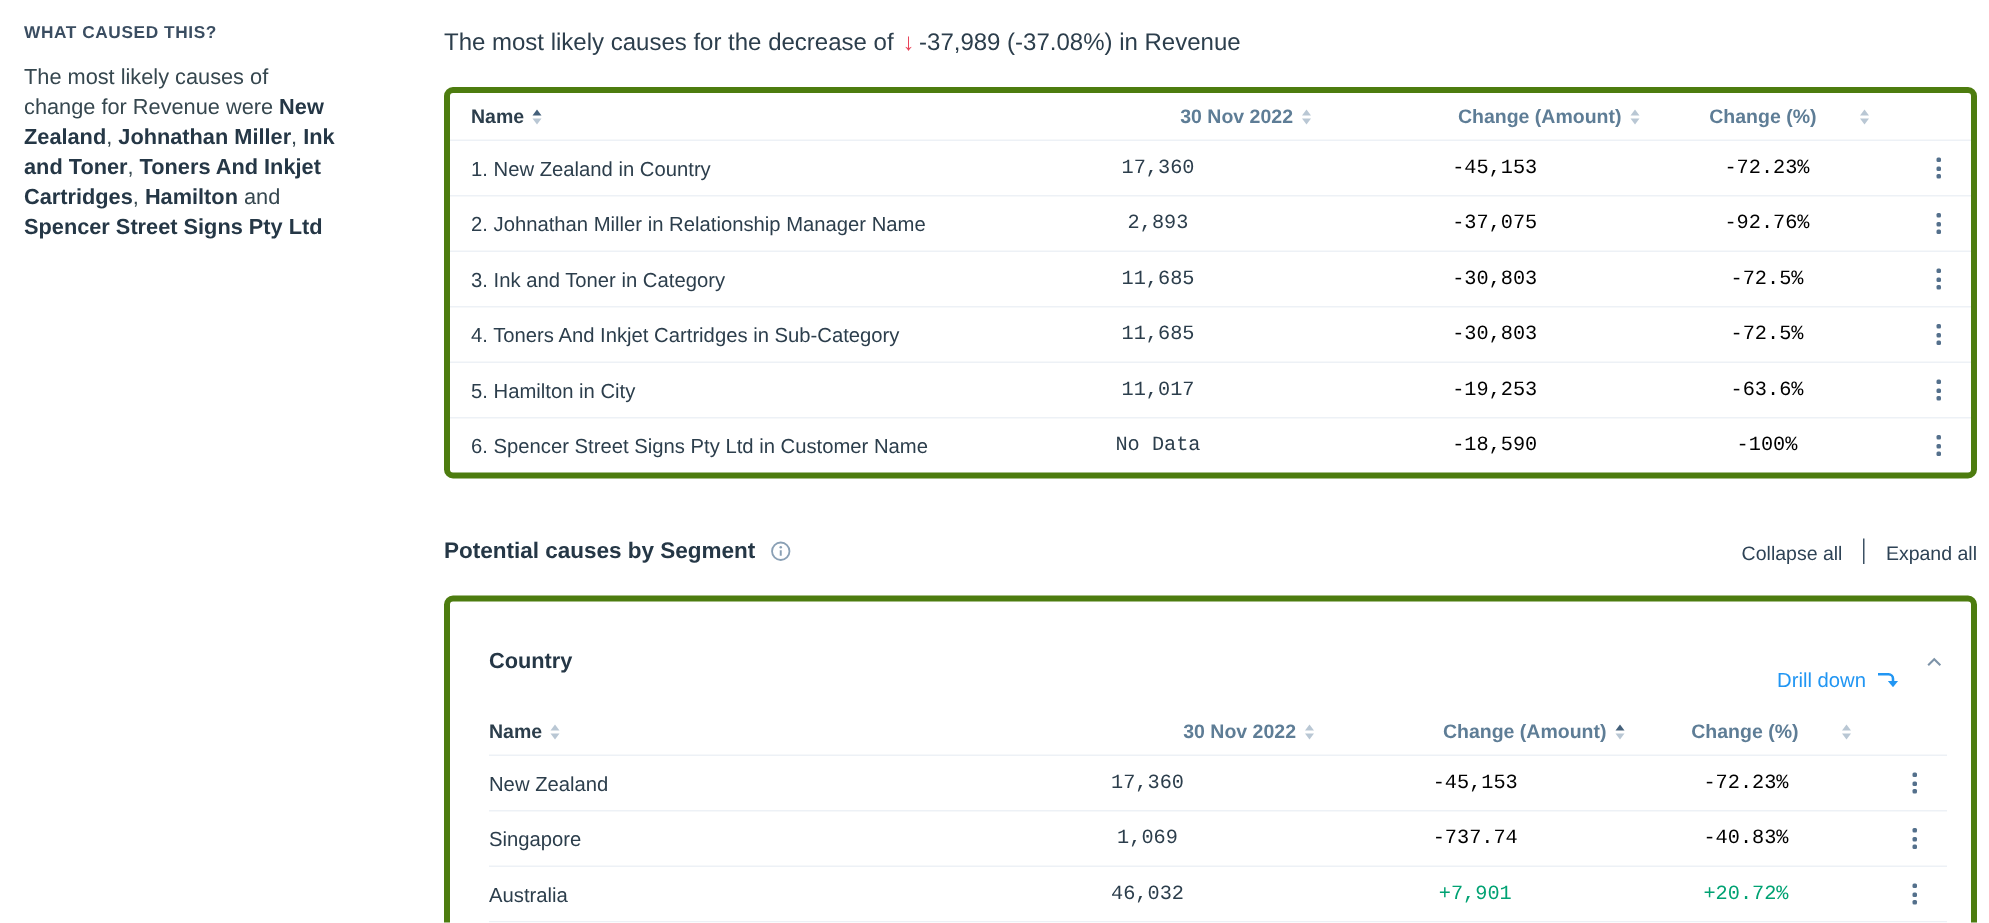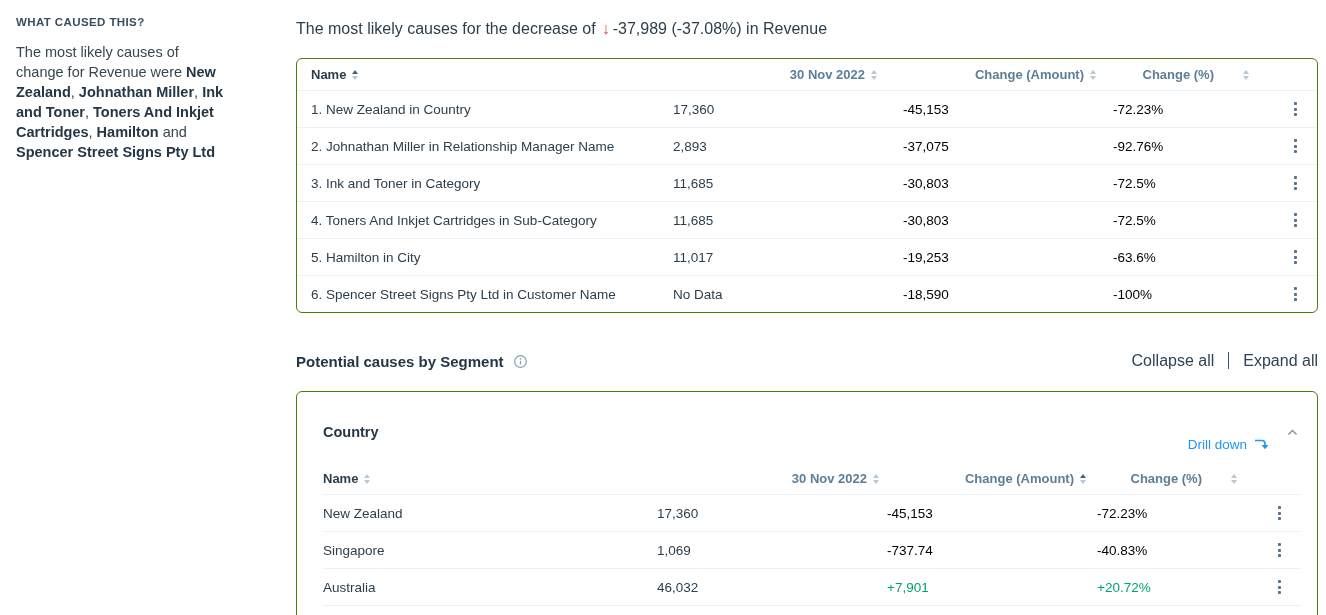--- a/index.html
+++ b/index.html
@@ -21,40 +21,40 @@
   .sidebar-text { font-size:14.5px; line-height:20px; color:#36474f; }
   .sidebar-text b { font-weight:700; color:#253746; }
 
   
   .main { position:absolute; left:296px; top:18px; width:1022px; }
 
   .page-title { font-size:16px; color:#2c3e4c; line-height:22px; }
   .page-title .arrow { color:#e8445a; font-weight:600; margin:0 3px 0 6px; }
 
   .card {
-    border:1px solid #4d7c0f; border-radius:6px; background:#fff;
+    border:4px solid #4d7c0f; border-radius:6px; background:#fff;
   }
   .card1 { margin-top:18px; }
 
   .trow {
     display:grid;
     grid-template-columns:1fr 230px 210px 160px 44px;
     align-items:center;
     height:37px;
     border-top:1px solid #edf1f6;
     font-size:13.5px;
   }
   .thead { height:31px; border-top:none; }
   .th {
     color:#5e7d96; font-weight:700; font-size:13px;
     display:flex; align-items:center; cursor:pointer;
   }
   .th.num { justify-content:flex-end; }
   .cell-name { padding-left:14px; color:#2c3e4c; }
-  .cell-num  { text-align:left; color:#2c3e4c; }
+  .cell-num  { text-align:center; color:#2c3e4c;font-family:Liberation Mono, monospace; }
   .pr-val { padding-right:26px; }
   .pr-amt { padding-right:17px; }
   .pr-pct { padding-right:24px;gap:23px; }
   .signed.neg { color:#000000; }
   .signed.pos { color:#00a273; }
 
   
   .sort { display:inline-flex; flex-direction:column; gap:2px; margin-left:6px; }
   .sort i { display:block; width:0; height:0;
     border-left:3.5px solid transparent; border-right:3.5px solid transparent; }
@@ -69,22 +69,22 @@
 
   
   .section-row {
     display:flex; justify-content:space-between; align-items:center;
     margin-top:37px; height:22px;
   }
   .section-title {
     font-size:15px; font-weight:700; color:#253746;
     display:flex; align-items:center; gap:7px;justify-content:center;
   }
-  .section-links { display:flex; align-items:flex-start; gap:14px;
-    font-size:16px; color:#2e4356; }
+  .section-links { display:flex; align-items:flex-end; gap:14px;
+    font-size:13px; color:#2e4356; }
   .section-links .lnk { cursor:pointer; }
   .vdiv { width:1px; height:17px; background:#3c5164; }
 
   
   .card2 { margin-top:19px; padding-bottom:28px; }
   .country-head {
     display:flex; justify-content:space-between; align-items:center;
     padding:20px 16px 0 26px;
   }
   .country-title { font-size:14.5px; font-weight:700; color:#253746; }

